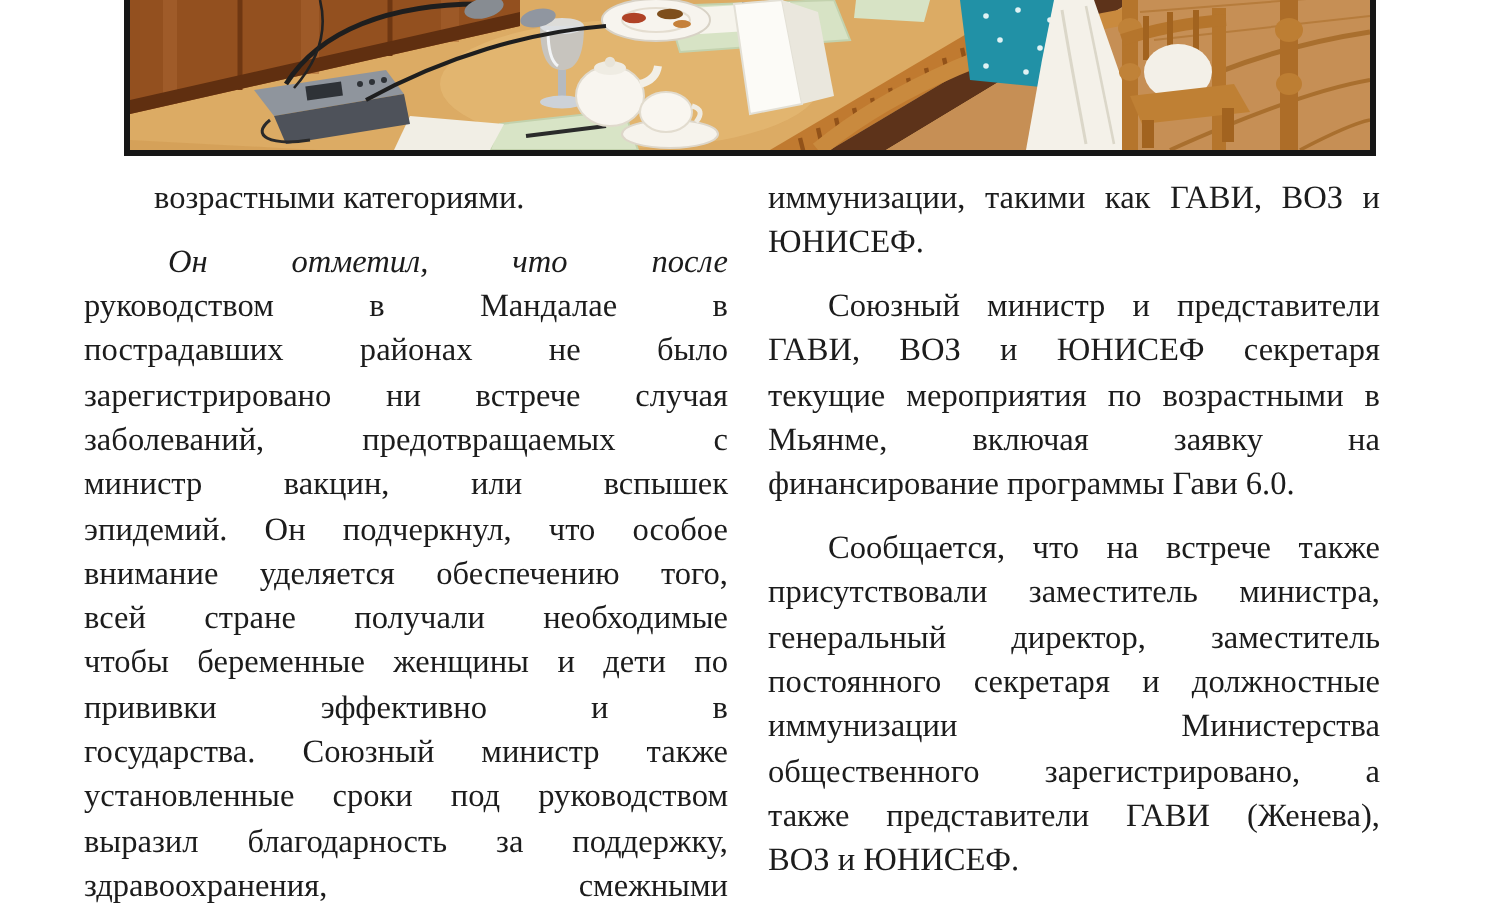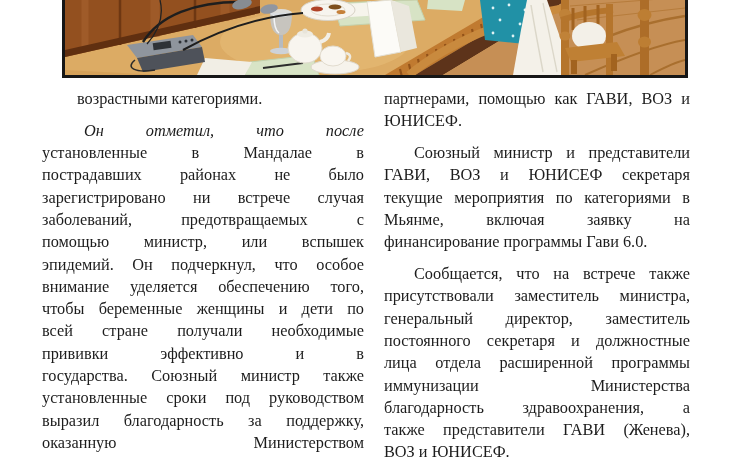--- a/index.html
+++ b/index.html
@@ -170,56 +170,54 @@
       </g>
     </svg>
   </div>
 
   <div class="col col-left">
     <div class="p">
       <div class="ln end ind35">возрастными категориями.</div>
     </div>
     <div class="p">
       <div class="ln ind42">Он отметил, что после</div>
-      <div class="ln">установленные в Мандалае в</div>
+      <div class="ln">руководством в Мандалае в</div>
       <div class="ln">пострадавших районах не было</div>
       <div class="ln">зарегистрировано ни встрече случая</div>
       <div class="ln">заболеваний, предотвращаемых с</div>
-      <div class="ln">помощью министр, или вспышек</div>
+      <div class="ln">министр вакцин, или вспышек</div>
       <div class="ln">эпидемий. Он подчеркнул, что особое</div>
       <div class="ln">внимание уделяется обеспечению того,</div>
+      <div class="ln">всей стране получали необходимые</div>
       <div class="ln">чтобы беременные женщины и дети по</div>
-      <div class="ln">всей стране получали необходимые</div>
       <div class="ln">прививки эффективно и в</div>
       <div class="ln">государства. Союзный министр также</div>
       <div class="ln">установленные сроки под руководством</div>
       <div class="ln">выразил благодарность за поддержку,</div>
-      <div class="ln">оказанную Министерством</div>
       <div class="ln">здравоохранения, смежными</div>
     </div>
   </div>
 
   <div class="col col-right">
     <div class="p">
-      <div class="ln">партнерами, помощью как ГАВИ, ВОЗ и</div>
+      <div class="ln">иммунизации, такими как ГАВИ, ВОЗ и</div>
       <div class="ln end">ЮНИСЕФ.</div>
     </div>
     <div class="p">
       <div class="ln ind30">Союзный министр и представители</div>
       <div class="ln">ГАВИ, ВОЗ и ЮНИСЕФ секретаря</div>
-      <div class="ln">текущие мероприятия по категориями в</div>
+      <div class="ln">текущие мероприятия по возрастными в</div>
       <div class="ln">Мьянме, включая заявку на</div>
       <div class="ln end">финансирование программы Гави 6.0.</div>
     </div>
     <div class="p">
       <div class="ln ind30">Сообщается, что на встрече также</div>
       <div class="ln">присутствовали заместитель министра,</div>
       <div class="ln">генеральный директор, заместитель</div>
       <div class="ln">постоянного секретаря и должностные</div>
-      <div class="ln">лица отдела расширенной программы</div>
       <div class="ln">иммунизации Министерства</div>
-      <div class="ln">благодарность здравоохранения, а</div>
+      <div class="ln">общественного зарегистрировано, а</div>
       <div class="ln">также представители ГАВИ (Женева),</div>
       <div class="ln end">ВОЗ и ЮНИСЕФ.</div>
     </div>
   </div>
 
 </div>
 
 </body></html>

